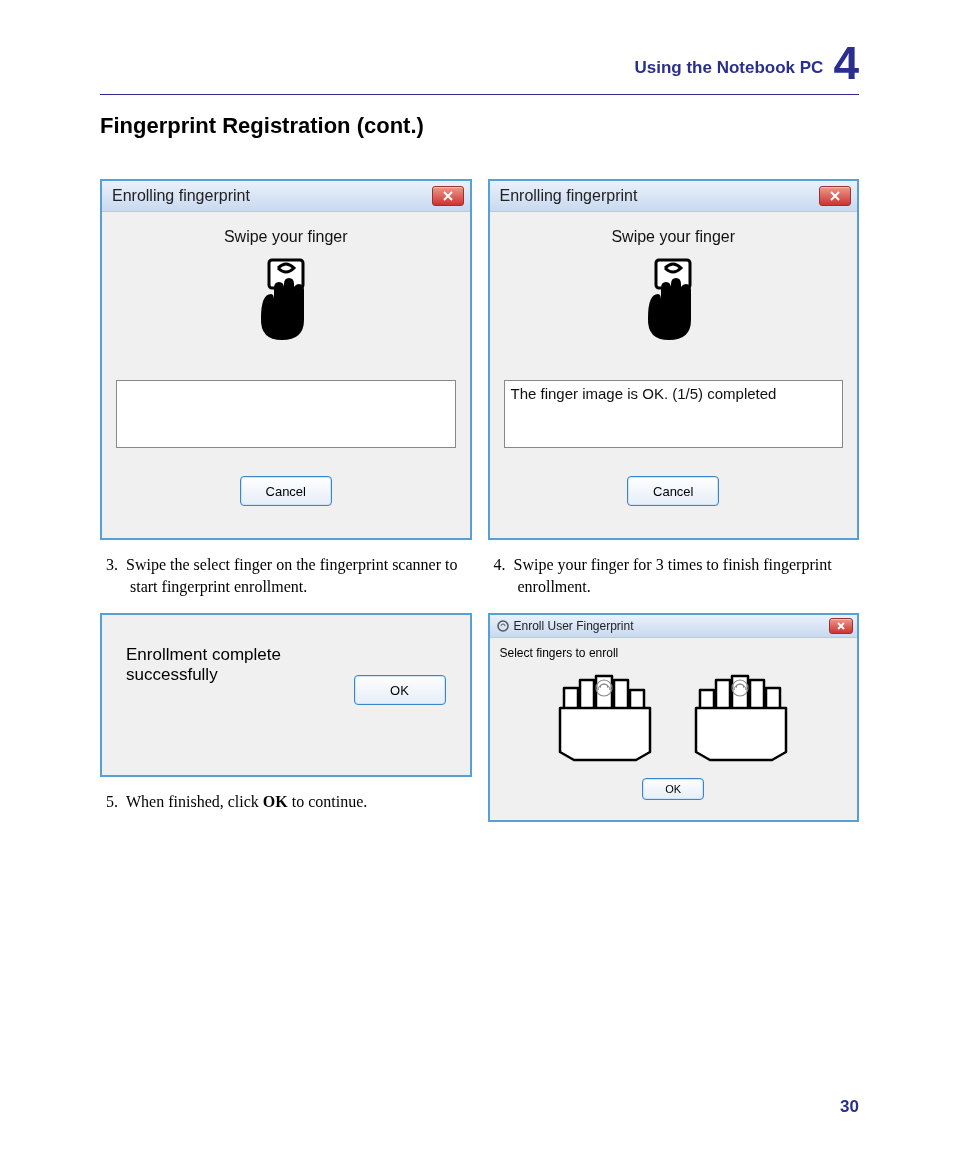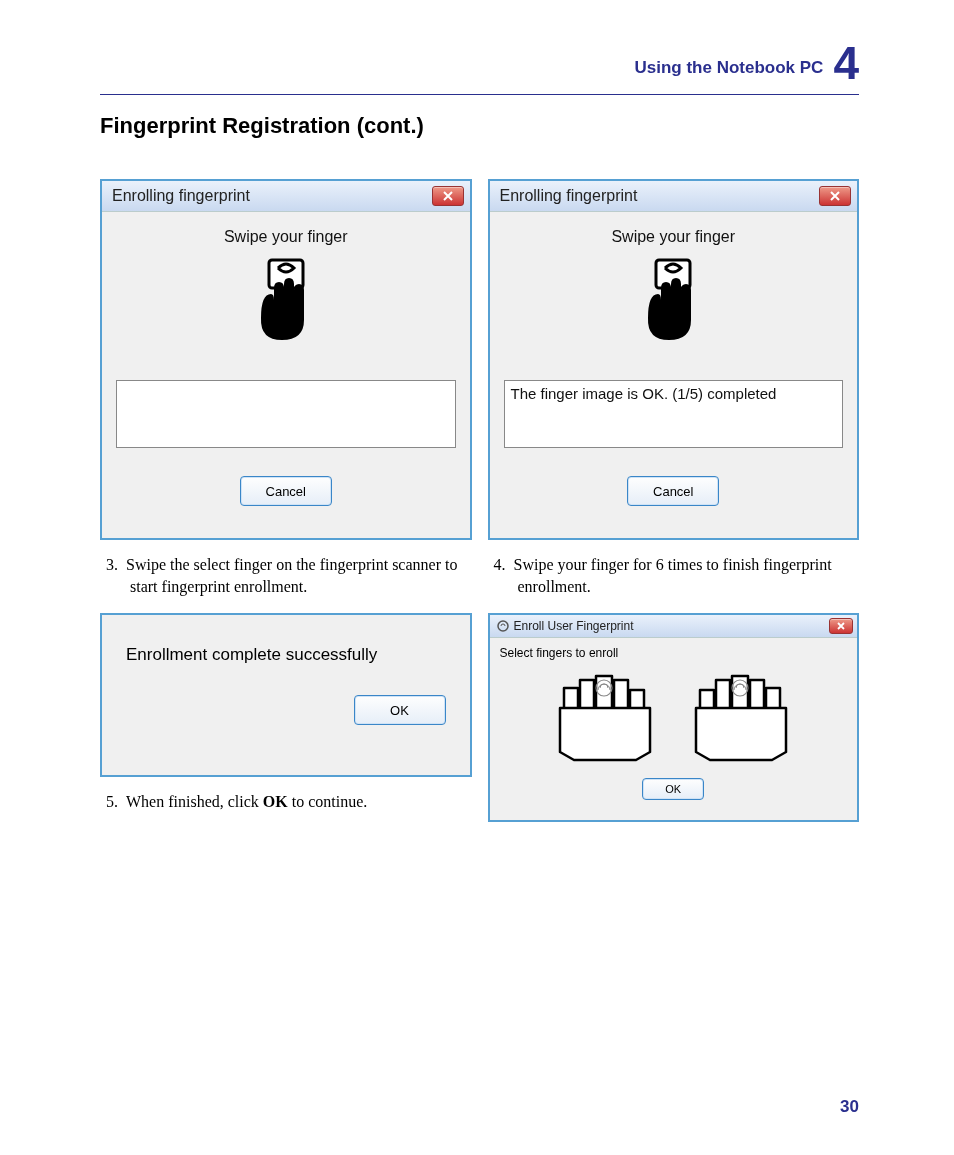--- a/index.html
+++ b/index.html
@@ -126,21 +126,21 @@
     font-size: 13px;
     display: inline-flex; align-items:center; justify-content:center;
     box-shadow: 0 0 0 1px #cfe3f6 inset;
   }
   .btn-sm { width:60px; height:20px; font-size:11px; margin-top:14px; }
   .info-body {
     padding: 30px 24px 20px 24px;
     font-size: 17px;
     text-align: left;
     min-height: 110px;
-    display:flex; flex-direction:column;
+    display:flex; flex-direction:row;
   }
   .info-btn-row { text-align:right; margin-top:30px; }
   .info-btn-row .btn { margin-top:0; width:90px; }
   .enroll-body {
     padding: 8px 10px 14px 10px;
     font-size: 12px;
     text-align: left;
     min-height: 160px;
     display:flex; flex-direction:column; align-items:center;
   }
@@ -224,21 +224,21 @@
               <rect x="26" y="2" width="34" height="28" rx="3" fill="#fff" stroke="#000" stroke-width="3"></rect>
               <path d="M35 10 q8 -8 16 0 q-8 8 -16 0" fill="none" stroke="#000" stroke-width="3"></path>
               <path d="M18 60 q0 -24 10 -24 q3 0 3 6 l0 -12 q0 -6 5 -6 q5 0 5 6 l0 -4 q0 -6 5 -6 q5 0 5 6 l0 6 q0 -6 5 -6 q5 0 5 6 l0 30 q0 20 -22 20 q-22 0 -21 -22 z" fill="#000"></path>
             </svg>
           </div>
           <div class="status-box">The finger image is OK. (1/5) completed</div>
           <div class="btn">Cancel</div>
         </div>
       </div>
       <div class="caption">
-        <span>4.</span>&nbsp;&nbsp;<span>Swipe your finger for 6 times to finish fingerprint enrollment.</span>
+        <span>4.</span>&nbsp;&nbsp;<span>Swipe your finger for 3 times to finish fingerprint enrollment.</span>
       </div>
     </div>
 
     <div class="cell">
       <div class="shot">
         <div class="info-body">
           <div>Enrollment complete successfully</div>
           <div class="info-btn-row">
             <span class="btn">OK</span>
           </div>

